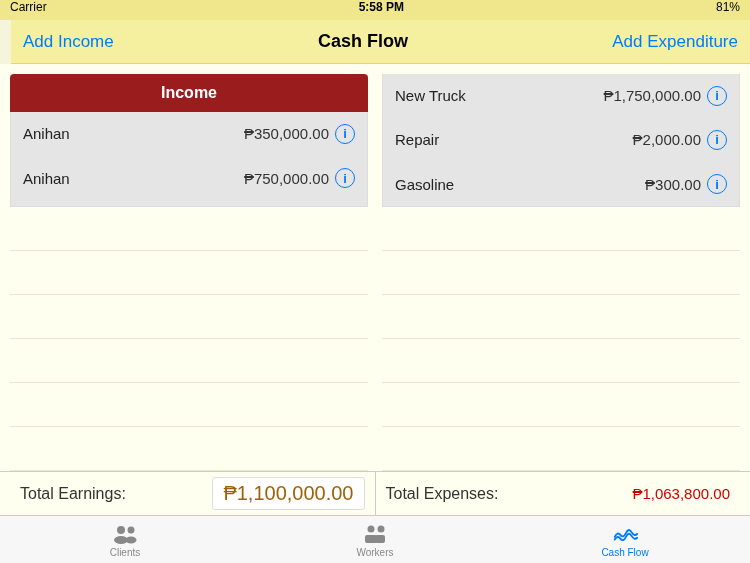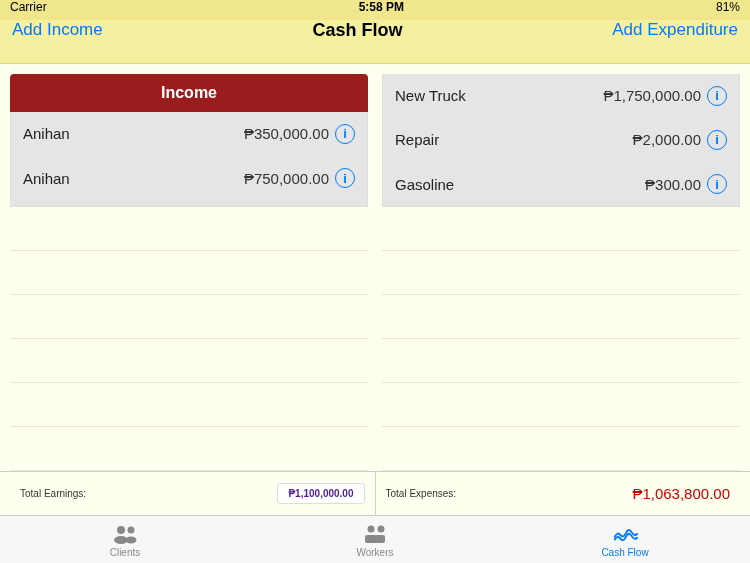--- a/index.html
+++ b/index.html
@@ -24,23 +24,25 @@
     }
     .status-bar .carrier { font-weight: 500; }
     .status-bar .time { font-weight: 600; }
     .status-bar .battery { font-weight: 500; }
 
     
     .nav-bar {
       background: #f5f0a0;
       height: 44px;
       display: flex;
+      align-items: center;
       justify-content: space-between;
       padding: 0 12px;
       border-bottom: 1px solid #e0d870;
+      margin-left: 11px;
     }
     .nav-bar .nav-action {
       color: #007aff;
       font-size: 17px;
       cursor: pointer;
     }
     .nav-bar .nav-title {
       font-size: 18px;
       font-weight: 600;
       color: #000;
@@ -157,33 +159,32 @@
       align-items: center;
       justify-content: space-between;
       padding: 0 10px;
     }
 
     .total-section:first-child {
       border-right: 1px solid #ccc;
     }
 
     .total-label {
-      font-size: 10px;
+      font-size: 16px;
       color: #333;
       font-weight: 500;
     }
 
     .total-amount-box {
       background: #fff;
       border: 1px solid #ddd;
       padding: 4px 10px;
       border-radius: 3px;
-      font-size: 10px;
-      color: #4c1d95;
-      font-weight: bold;
+      font-size: 20px;
+      color: #a16207;
     }
 
     .total-amount-red {
       font-size: 15px;
       color: #cc0000;
       font-weight: 500;
     }
 
     
     .tab-bar {

